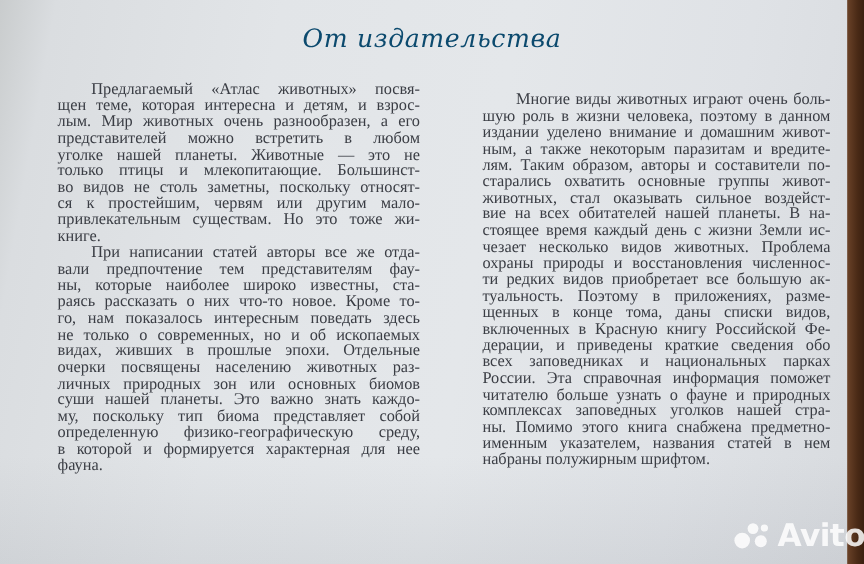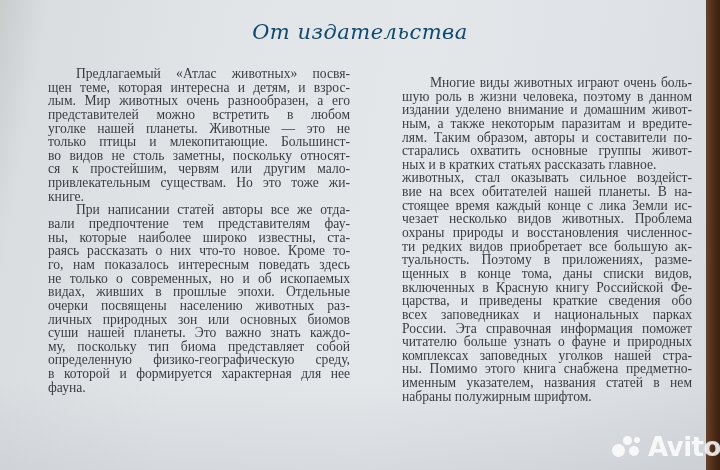--- a/index.html
+++ b/index.html
@@ -144,31 +144,30 @@
   <span class="line last">фауна.</span>
 </div>
 
 <div class="column col-right">
   <span class="line indent">Многие виды животных играют очень боль-</span>
   <span class="line">шую роль в жизни человека, поэтому в данном</span>
   <span class="line">издании уделено внимание и домашним живот-</span>
   <span class="line">ным, а также некоторым паразитам и вредите-</span>
   <span class="line">лям. Таким образом, авторы и составители по-</span>
   <span class="line">старались охватить основные группы живот-</span>
-  <span class="line last">ных и в кратких статьях рассказать главное.</span>
   <span class="line">животных, стал оказывать сильное воздейст-</span>
   <span class="line">вие на всех обитателей нашей планеты. В на-</span>
-  <span class="line">стоящее время каждый конце с лика Земли ис-</span>
+  <span class="line">стоящее время каждый день с жизни Земли ис-</span>
   <span class="line">чезает несколько видов животных. Проблема</span>
   <span class="line">охраны природы и восстановления численнос-</span>
   <span class="line">ти редких видов приобретает все большую ак-</span>
   <span class="line">туальность. Поэтому в приложениях, разме-</span>
   <span class="line">щенных в конце тома, даны списки видов,</span>
   <span class="line">включенных в Красную книгу Российской Фе-</span>
-  <span class="line">царства, и приведены краткие сведения обо</span>
+  <span class="line">дерации, и приведены краткие сведения обо</span>
   <span class="line">всех заповедниках и национальных парках</span>
   <span class="line">России. Эта справочная информация поможет</span>
   <span class="line">читателю больше узнать о фауне и природных</span>
   <span class="line">комплексах заповедных уголков нашей стра-</span>
   <span class="line">ны. Помимо этого книга снабжена предметно-</span>
   <span class="line">именным указателем, названия статей в нем</span>
   <span class="line last">набраны полужирным шрифтом.</span>
 </div>
 
 <div class="watermark">

